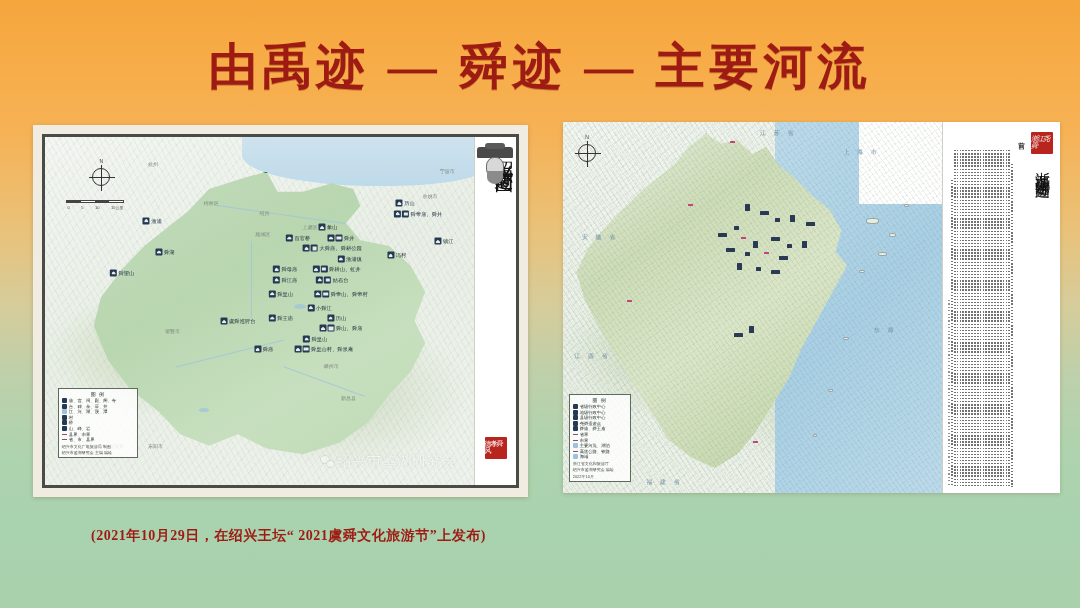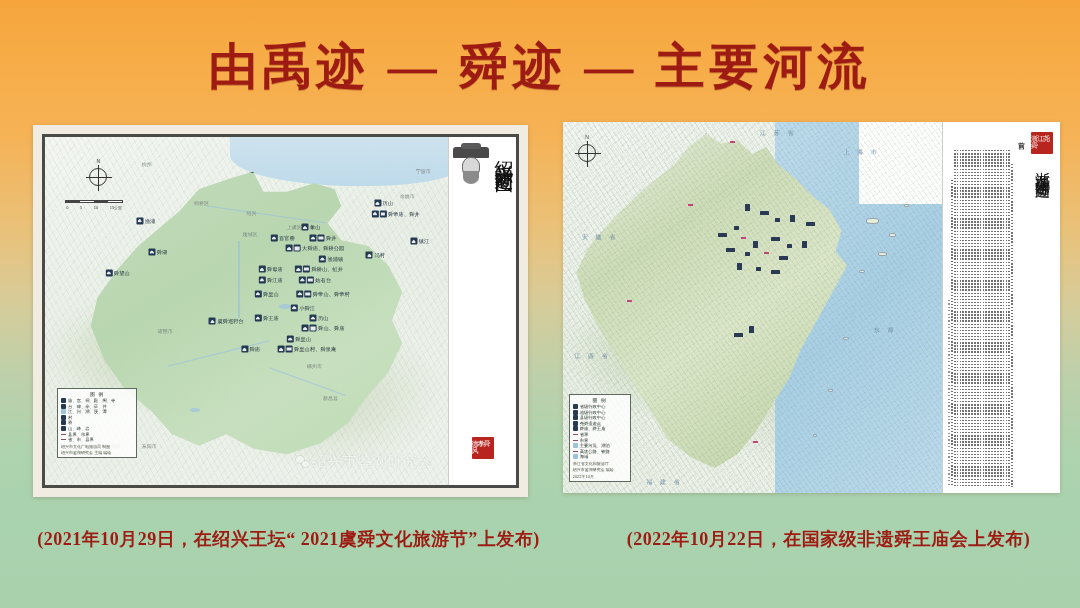--- a/index.html
+++ b/index.html
@@ -262,21 +262,21 @@
 
   
   .side-panel {
     flex: 0 0 auto;
     background: #fff;
     border-left: 1px solid #cfcfc8;
     position: relative;
     display: flex;
     justify-content: center;
   }
-  #side-left { width: 68px; padding-top: 8px; }
+  #side-left { width: 42px; padding-top: 8px; }
 
   .portrait {
     width: 40px; height: 40px;
     margin: 0 auto 8px;
     position: relative;
     filter: grayscale(1);
   }
   .portrait .hat {
     position:absolute; left:2px; top:2px; width:36px; height:11px;
     background:#4a4a4a; border-radius:3px 3px 1px 1px;
@@ -321,21 +321,21 @@
   #side-right { width: 118px; padding: 10px 5px 6px; }
   #side-right .inner {
     display: flex; flex-direction: row-reverse;
     width: 100%; height: 100%; gap: 3px;
   }
   #side-right .title-col {
     display: flex; flex-direction: column; align-items: center;
     flex: 0 0 auto; width: 26px;
   }
   #side-right .vtitle { font-size: 15px; letter-spacing: 2px; margin-top: 4px; }
-  #seal-right { margin-bottom: 2px; }
+  #seal-right { margin-bottom: 2px; font-style: italic; }
   .preface-head {
     writing-mode: vertical-rl; text-orientation: upright;
     font-size: 7px; color: #222; flex: 0 0 auto;
     margin-top: 4px; letter-spacing: 1px;
   }
   .preface-cols {
     flex: 1 1 auto;
     display: flex; flex-direction: row-reverse;
     gap: 1.2px; overflow: hidden;
     padding-top: 18px;
@@ -412,21 +412,21 @@
 
   
   .caption {
     position: absolute;
     text-align: center;
     color: #9e1b13;
     font-family: "Liberation Serif","DejaVu Serif",serif;
     font-weight: bold;
   }
   .caption .cap-title { font-size: 26px; letter-spacing: 2px; white-space: nowrap; }
-  .caption .cap-sub { font-size: 18px; margin-top: 9px; letter-spacing: .5px; white-space: nowrap; margin-left: 37px; }
+  .caption .cap-sub { font-size: 14px; margin-top: 9px; letter-spacing: .5px; white-space: nowrap; margin-left: 37px; }
 
   #caption-left  { left: 0;   top: 518px; width: 540px; }
   #caption-right { left: 540px; top: 518px; width: 540px; }
 </style>
 </head>
 <body>
 
 <div id="slide">
 
   <div class="slide-title">由禹迹  —  舜迹  —  主要河流</div>
@@ -848,16 +848,15 @@
           </div>
       </div>
     </div>
   </div>
 
   <div class="caption" id="caption-left">
     <div class="cap-sub">(2021年10月29日，在绍兴王坛“ 2021虞舜文化旅游节”上发布)</div>
   </div>
 
   <div class="caption" id="caption-right">
-    <div class="cap-sub">(2022年10月22日，在国家级非遗舜王庙会上发布)</div>
   </div>
 
 </div>
 
 </body></html>

